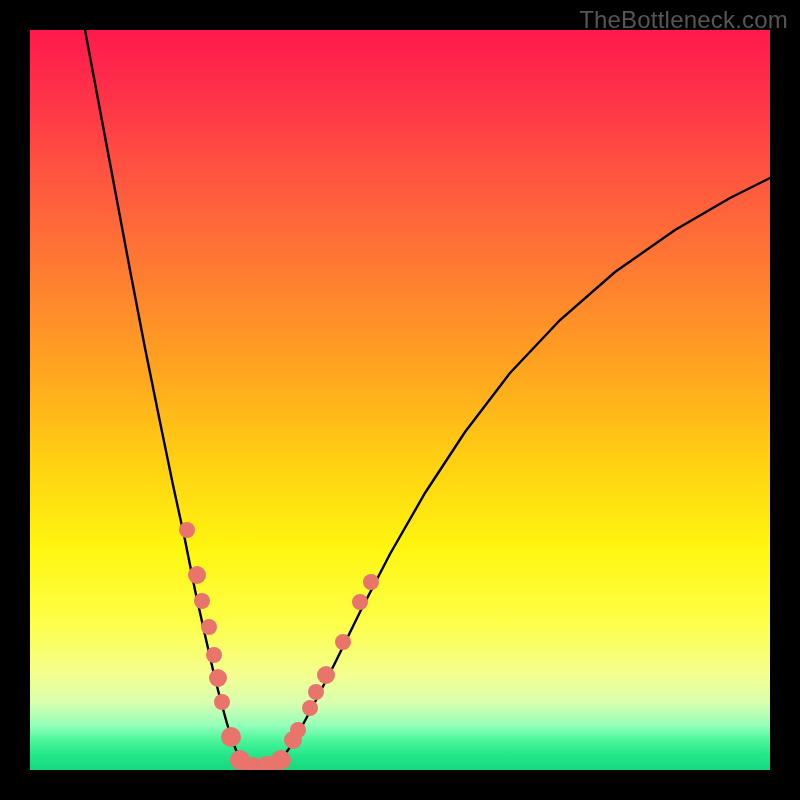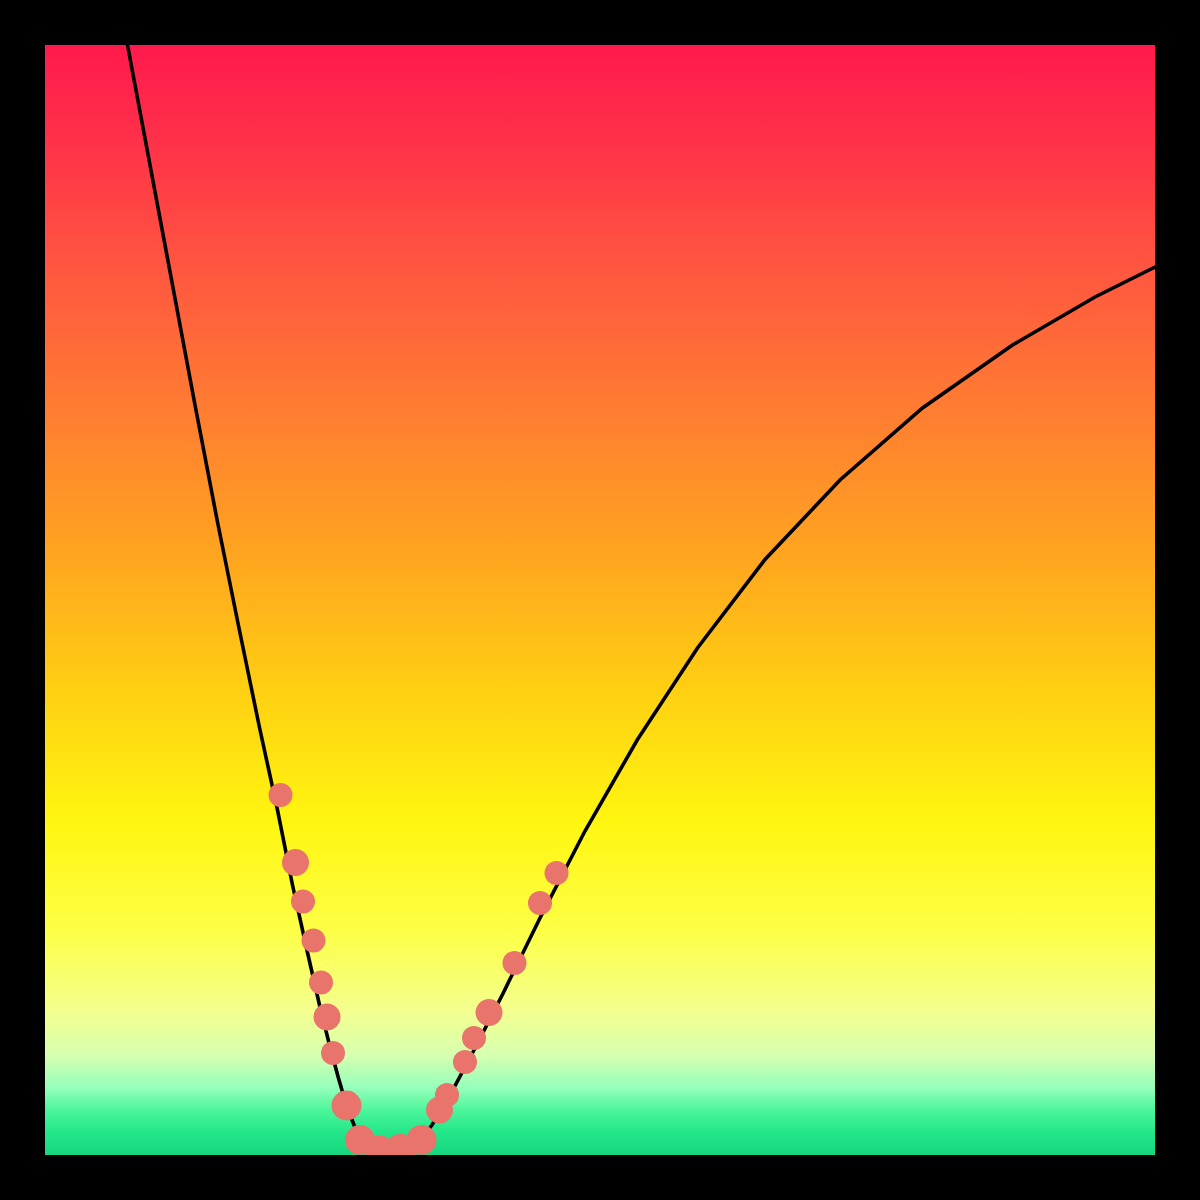--- a/index.html
+++ b/index.html
@@ -60,20 +60,21 @@
     height: 740px;
   }
   .dot {
     fill: #e9746b;
   }
 </style>
 </head>
 <body>
 
 <div class="frame">
+  <div class="watermark">TheBottleneck.com</div>
   <div class="plot">
     <svg class="curve" viewBox="0 0 740 740">
       <path id="curvePath" fill="none" stroke="#000" stroke-width="2.4" stroke-linecap="round" d="M55 0 L70 80 L85 160 L100 240 L115 318 L130 392 L143 455 L155 510 L165 560 L175 605 L183 640 L190 668 L196 690 L201 707 L206 720 L211 733 L211 733 L218 737 L226 738 L236 737 L248 733 L248 733 L258 720 L270 700 L285 672 L305 633 L330 582 L360 524 L395 463 L435 402 L480 343 L530 290 L585 242 L645 200 L700 168 L740 148"></path>
       <g id="dotsGroup">
           <circle cx="157" cy="500" r="8" class="dot"></circle>
           <circle cx="167" cy="545" r="9" class="dot"></circle>
           <circle cx="172" cy="571" r="8" class="dot"></circle>
           <circle cx="179" cy="597" r="8" class="dot"></circle>
           <circle cx="184" cy="625" r="8" class="dot"></circle>
           <circle cx="188" cy="648" r="9" class="dot"></circle>

